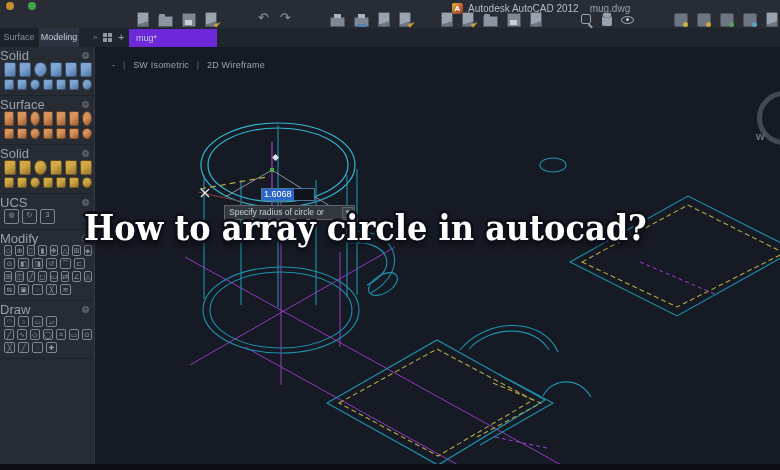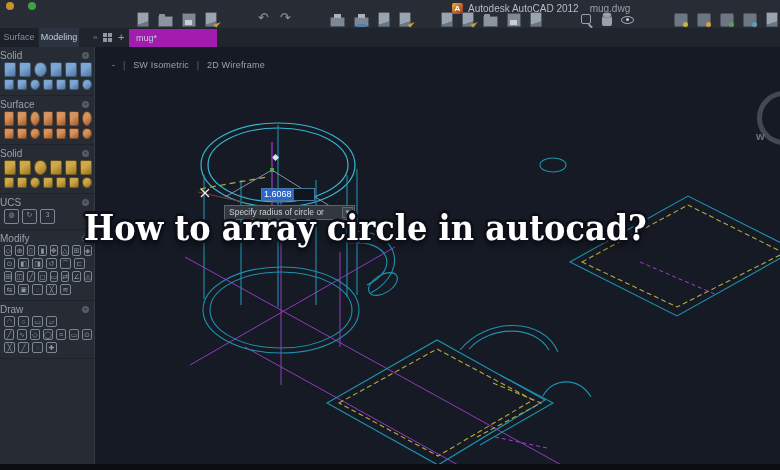--- a/index.html
+++ b/index.html
@@ -54,28 +54,28 @@
   
   #tabrow{position:absolute;left:0;top:28px;width:780px;height:19px;background:#20252d;}
   .ptab{position:absolute;top:0;height:19px;font-size:9px;line-height:19px;text-align:center;overflow:hidden;}
   #tab-drafting{left:0;width:38px;color:#848d99;background:#1c2129;}
   #tab-modeling{left:39px;width:40px;color:#c6ccd4;background:#2d3441;}
   #tab-chevron{position:absolute;left:93px;top:0;height:19px;line-height:19px;font-size:8px;color:#737b86;}
   #dtab-grid{position:absolute;left:103px;top:5px;width:9px;height:9px;}
   #dtab-grid::before{content:"";position:absolute;width:4px;height:4px;background:#8e97a2;
        box-shadow:5px 0 0 #8e97a2,0 5px 0 #8e97a2,5px 5px 0 #8e97a2;}
   #dtab-plus{position:absolute;left:118px;top:0;height:19px;line-height:18px;color:#9aa3ad;font-size:11px;}
-  #doc-tab{position:absolute;left:129px;top:1px;width:88px;height:18px;background:#a21caf;
+  #doc-tab{position:absolute;left:129px;top:1px;width:88px;height:18px;background:#6d28d9;
            color:#c2cad6;font-size:9px;line-height:18px;padding-left:7px;box-sizing:border-box;}
   
   #panel{position:absolute;left:0;top:47px;width:95px;bottom:0;background:#262b34;
          border-right:1px solid #343a44;box-sizing:border-box;overflow:hidden;}
   .section{border-bottom:1px solid #1e232b;padding:2px 2px 5px 2px;}
   .sec-h{display:flex;align-items:center;height:10px;margin:1px 0 2px 0;}
-  .sec-label{font-size:10px;color:#99a1ab;margin-left:-2px;white-space:nowrap;}
+  .sec-label{font-size:13px;color:#99a1ab;margin-left:-2px;white-space:nowrap;}
   .sec-dot{margin-left:auto;margin-right:3px;width:7px;height:7px;border-radius:50%;background:#565d67;
            color:#23272f;font-size:6px;line-height:7px;text-align:center;}
   .tile-row{display:flex;gap:3px;margin:2px 0 0 2px;}
   .tile{width:11px;height:11px;border-radius:2px;box-sizing:border-box;}
   .tile.big{width:15px;height:15px;}
   .tile.filled{border:1px solid rgba(0,0,0,.45);}
   .tile.outline{border:1px solid #7e8894;background:transparent;color:#8e99a6;
                 font-size:7px;line-height:9px;text-align:center;}
   .tile.round{border-radius:50%;}
   .tile.mat{background:radial-gradient(circle at 35% 35%,#d7dde3,#596068);border-radius:50%;width:14px;height:14px;}

